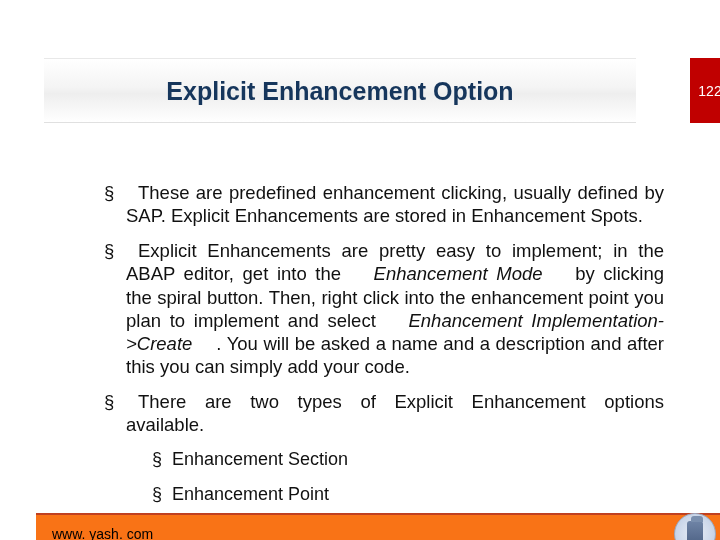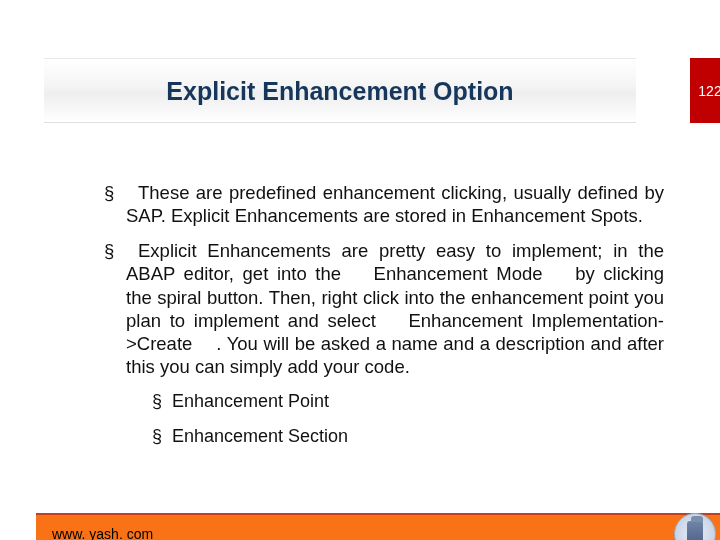--- a/index.html
+++ b/index.html
@@ -70,21 +70,21 @@
     position: relative;
     padding-left: 20px;
     font-size: 18px;
     margin-bottom: 2px;
   }
   .content ul.sub > li::before {
     content: "§";
     position: absolute;
     left: 0; top: 0;
   }
-  .italic { }
+  .italic { font-style: italic; }
   .footer {
     position: absolute;
     left: 0; right: 0; bottom: 0;
     height: 39px;
     border-top: 2px solid #c04020;
     display: flex;
     align-items: center;
     justify-content: space-between;
     padding: 0 4px;
     background: #f97316;
@@ -124,24 +124,25 @@
   <div class="title-wrap">
     <div class="title">Explicit Enhancement Option</div>
   </div>
   <div class="page-badge">122</div>
 </div>
 
 <div class="content">
   <ul class="top">
     <li><span>These are predefined enhancement clicking, usually defined by SAP. Explicit Enhancements are stored in Enhancement Spots.</span></li>
     <li><span>Explicit Enhancements are pretty easy to implement; in the ABAP editor, get into the </span><span class="italic">Enhancement Mode</span><span> by clicking the spiral button. Then, right click into the enhancement point you plan to implement and select </span><span class="italic">Enhancement Implementation-&gt;Create</span><span>. You will be asked a name and a description and after this you can simply add your code.</span></li>
+    <li><span>There are two types of Explicit Enhancement options available.</span></li>
   </ul>
   <ul class="sub">
+    <li>Enhancement Section</li>
     <li>Enhancement Point</li>
-    <li>Enhancement Section</li>
   </ul>
 </div>
 
 <div class="footer">
   <div class="footer-link">www. yash. com</div>
   <div class="logo">
     <div class="logo-inner"></div>
   </div>
 </div>
 

